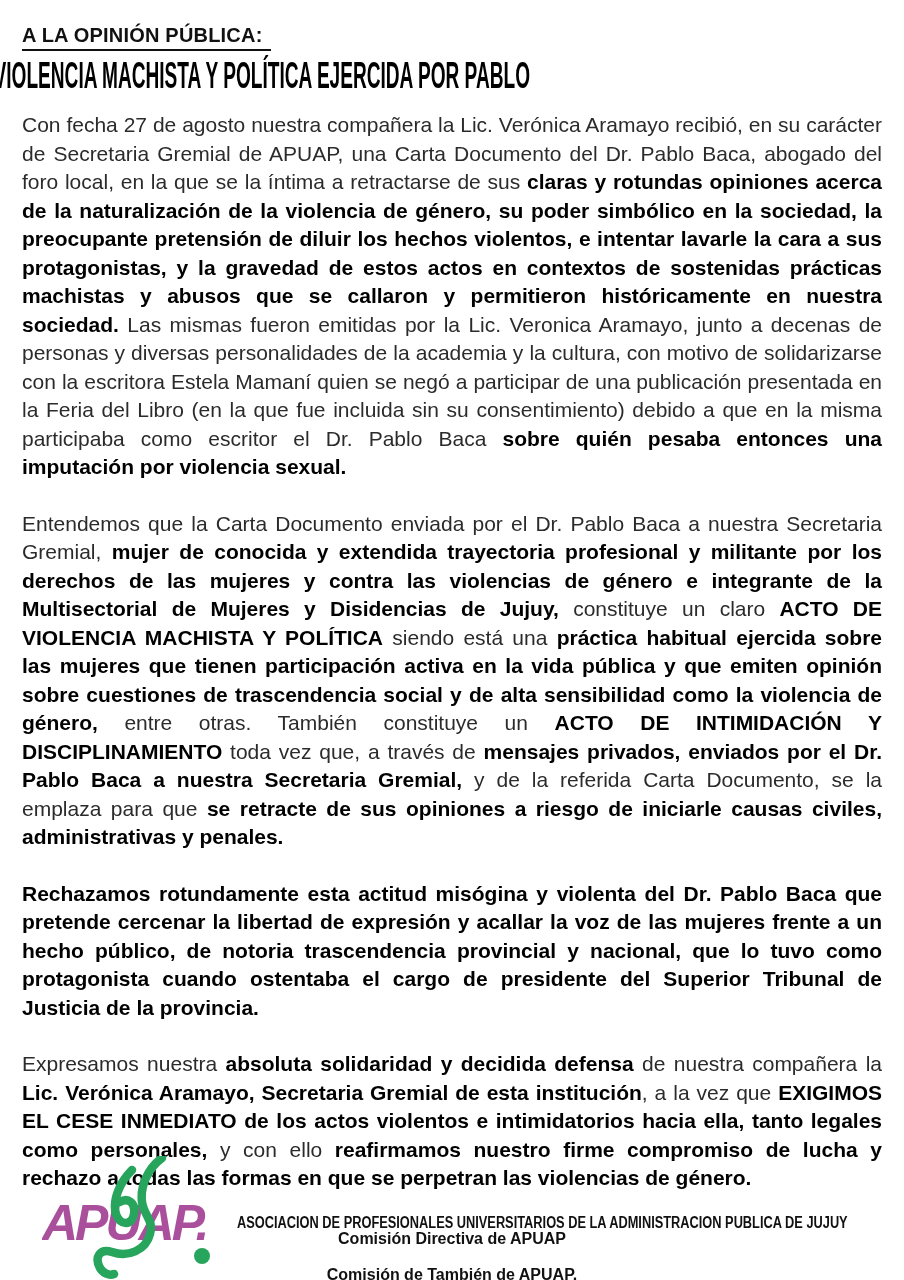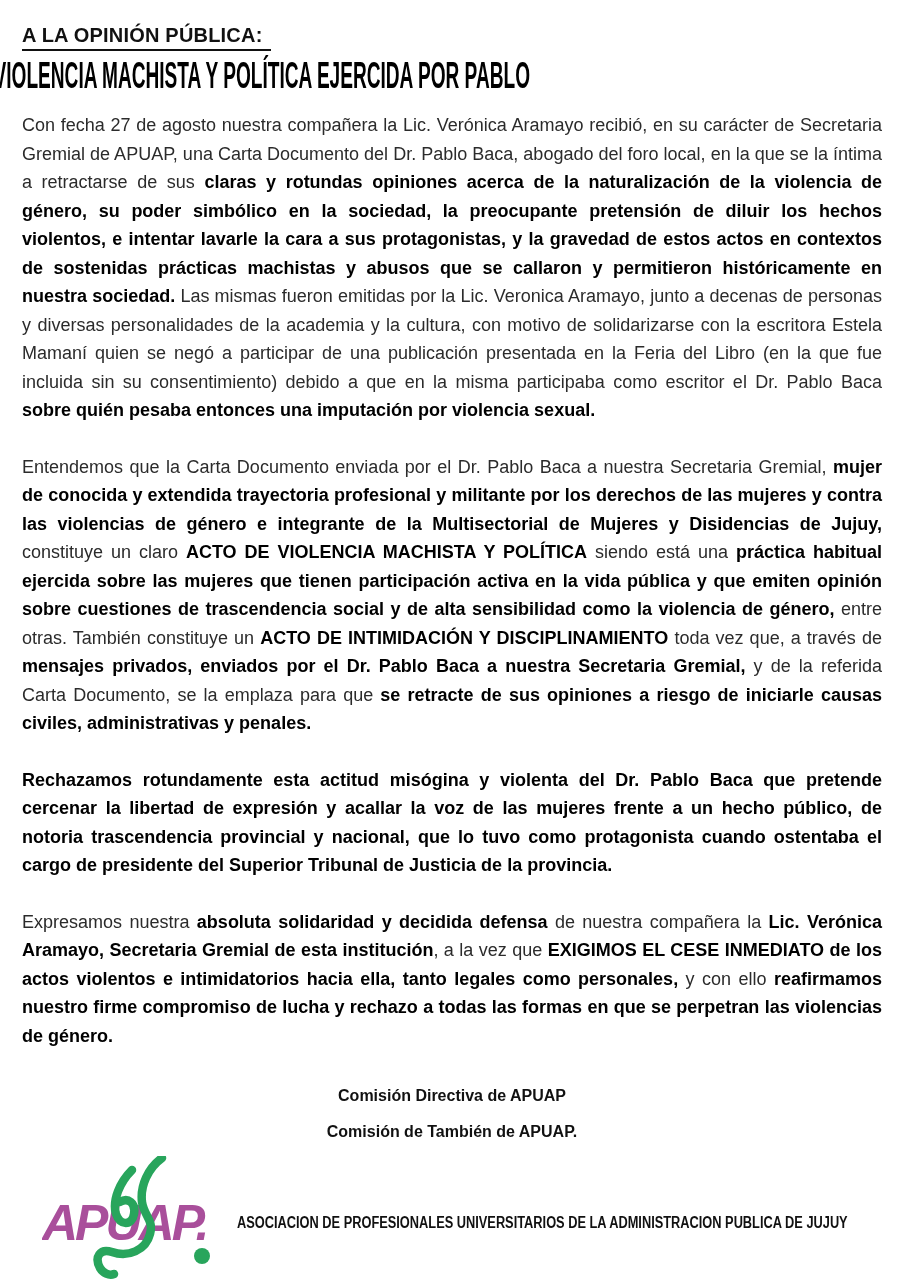--- a/index.html
+++ b/index.html
@@ -15,21 +15,21 @@
     border-bottom:2.5px solid #111; padding:0 8px 2px 0; letter-spacing:0.2px;
   }
   .headline { margin-top:5px; }
   .hline { display:flex; justify-content:flex-end; align-items:center; height:40px; }
   .hline span {
     white-space:nowrap; font-size:36px; font-weight:700; color:#000;
     transform:scaleX(0.53); transform-origin:center; letter-spacing:0px;
   }
   .bodytext { margin:15px 22px 0 22px; }
   .bodytext p {
-    text-align:justify; font-size:18px; line-height:28.5px;
+    text-align:justify; font-size:21px; line-height:28.5px;
     color:#2b2b2b; margin-bottom:28px;
   }
   .bodytext p .b { font-weight:700; color:#000; }
   .signature { text-align:center; margin-top:4px; }
   .signature div { font-size:16px; font-weight:700; color:#111; line-height:36px; }
   .footer { position:absolute; left:0; right:0; bottom:0; height:124px; }
   .logo-svg { position:absolute; left:42px; bottom:-2px; }
   .org-name-wrap { position:absolute; left:237px; top:58px; width:660px;text-align:right; }
   .org-name {
     display:inline-block; white-space:nowrap; font-size:16px; font-weight:700;

